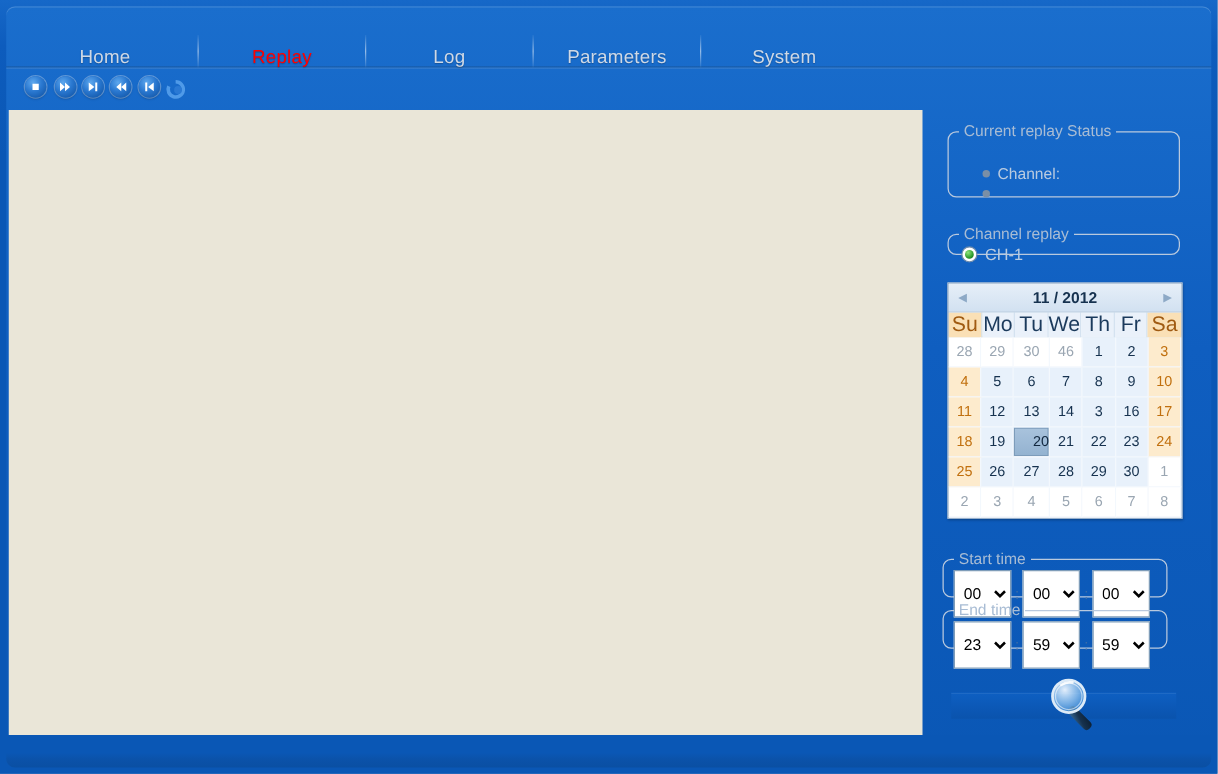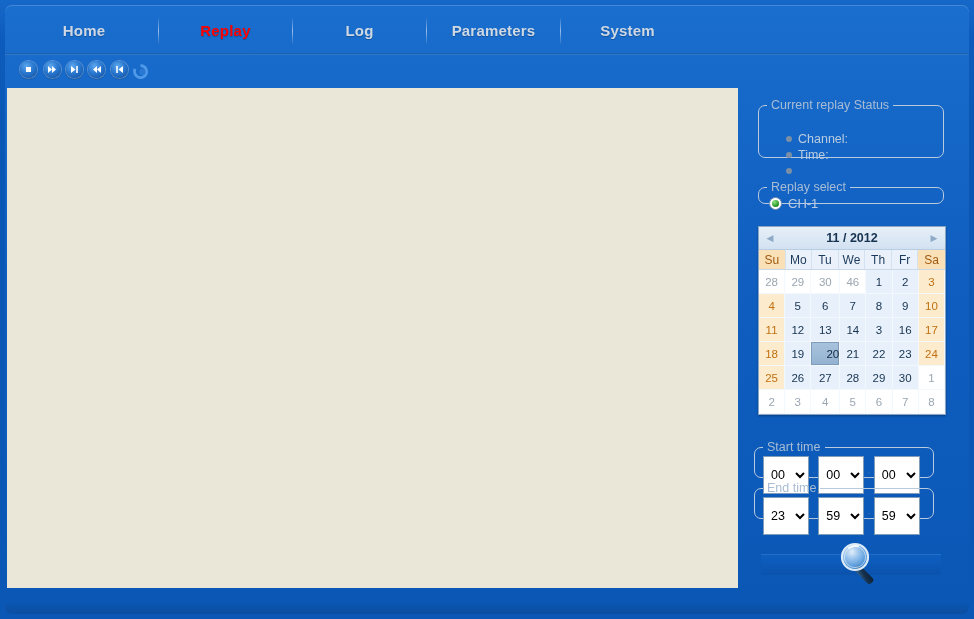--- a/index.html
+++ b/index.html
@@ -29,22 +29,21 @@
     background: linear-gradient(180deg,#1a6ecd 0%, #0f5ec0 45%, #0a57b5 100%);
     box-shadow: inset 0 1px 0 rgba(255,255,255,0.18);
   }
 
   
   #navbar {
     position: absolute;
     left: 5px; top: 7px;
     width: 964px; height: 47px;
     display: flex;
-    align-items: center;
-    font-weight: bold;
+    align-items: flex-end;
   }
   .nav-item {
     color: #cfd9e6;
     font-size: 15px;
     text-align: center;
     letter-spacing: 0.2px;
     cursor: pointer;
     text-shadow: 0 1px 1px rgba(0,0,0,0.25);
     user-select: none;
   }
@@ -205,21 +204,21 @@
     cursor: pointer; user-select: none;
     line-height: 22px;
   }
   #cal-dow {
     display: grid;
     grid-template-columns: repeat(7, 1fr);
     height: 19px;
     border-bottom: 1px solid #c9d9ea;
   }
   #cal-dow div {
-    font-size: 12px;
+    font-size: 17px;
     display: flex; align-items: center; justify-content: center;
     color: #1b3a5c;
     background: #eaf1fa;
     border-right: 1px solid #d4e2f0;
   }
   #cal-dow div:last-child { border-right: none; }
   #cal-dow div.we { background: #fae0b6; color: #a05a11; }
   #cal-grid {
     display: grid;
     grid-template-columns: repeat(7, 1fr);
@@ -363,27 +362,26 @@
   </div>
 
   <div id="video-area"></div>
 
   <div id="sidebar">
 
     <fieldset class="panel" id="panel-status">
       <legend>Current replay Status</legend>
       <ul id="status-list">
         <li>Channel:</li>
-        <li>Time:</li>
         <li></li>
       </ul>
     </fieldset>
 
     <fieldset class="panel" id="panel-channel">
-      <legend>Replay select</legend>
+      <legend>Channel replay</legend>
       <div id="channel-row">
         <span id="radio-ch1"></span>
         <span id="channel-label">CH-1</span>
       </div>
     </fieldset>
 
     <div id="calendar">
       <div id="cal-header">
         <div class="cal-nav">◀</div>
         <div id="cal-title">11 / 2012</div>

